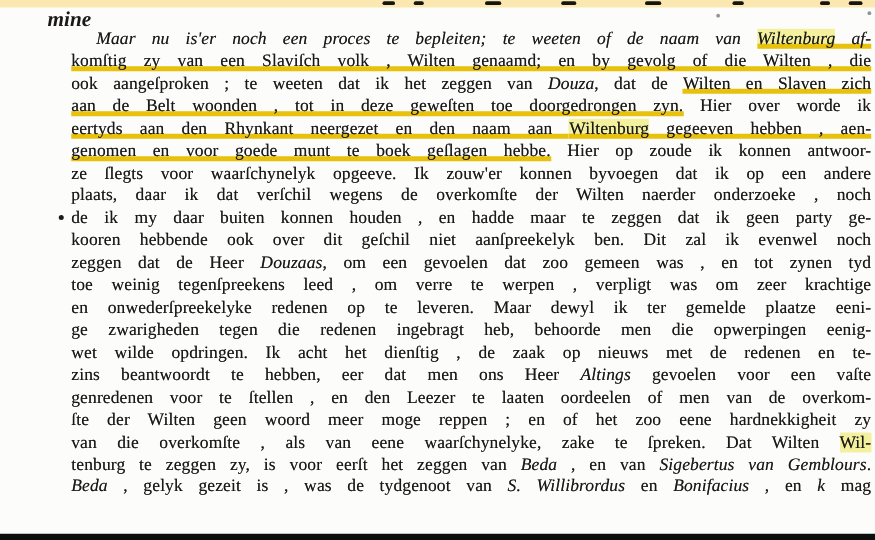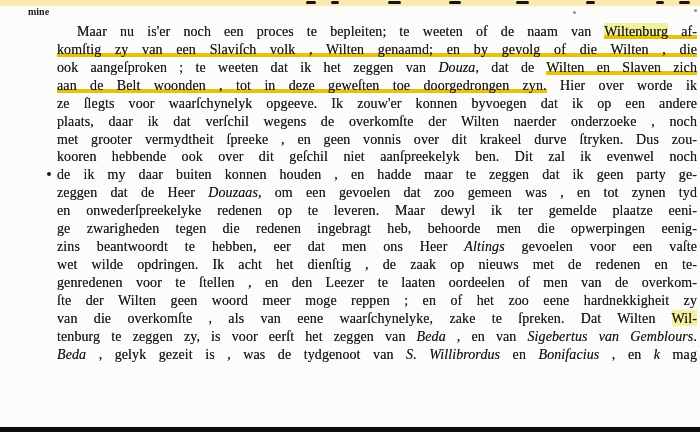--- a/index.html
+++ b/index.html
@@ -22,41 +22,41 @@
   .edge-speck{
     position:absolute;width:3px;height:3px;border-radius:50%;
     background:rgba(60,58,52,.55);
   }
   
   .bottom-bar{
     position:absolute;left:0;bottom:0;width:700px;height:5px;
     background:var(--bar,#0d0d0d);
   }
   .catchword{
-    position:absolute;left:28px;top:6px;
-    font-weight:bold;font-size:10px;
+    position:absolute;left:38px;top:6px;
+    font-style:italic;font-weight:bold;font-size:17px;
     color:var(--ink,#1a1917);
   }
   .marginal-mark{
     position:absolute;left:47px;top:172px;
     width:4px;height:4px;border-radius:50%;
     background:var(--ink,#1a1917);
   }
   .textblock{
     position:absolute;left:57px;top:23px;width:640px;
     color:var(--ink,#1a1917);
   }
   .line{
     height:17.93px;line-height:17.93px;font-size:14px;
     text-align:justify;text-align-last:justify;
     overflow:visible;
     letter-spacing:.1px;
     text-shadow:0 0 .5px rgba(20,18,14,.65);
   }
-  .line.indent{padding-left:20px;}
+  .line.indent{padding-left:20px;font-style:italic;}
   .seg-i{font-style:italic;}
   
   .seg-hl{background-color:var(--hl,#f3f09e);box-shadow:0 -1px 0 var(--hl,#f3f09e);}
   
   .seg-ul{
     background-image:linear-gradient(var(--marker,#e8c10d),var(--marker,#e8c10d));
     background-size:100% 4px;background-position:0 101%;background-repeat:no-repeat;
   }
   .seg-hl.seg-ul{background-color:var(--hl,#f3f09e);}
 </style>
@@ -74,30 +74,32 @@
       <span class="edge-dash" style="left: 656px; width: 8px;"></span>
       <span class="edge-dash" style="left: 679px; width: 11px;"></span>
     </div>
   <div class="catchword">mine</div>
   <div class="marginal-mark"></div>
   <div class="textblock" id="textblock">
       <div class="line indent"><span>Maar nu is'er noch een proces te bepleiten; te weeten of de naam van </span><span class="seg-hl seg-ul">Wiltenburg</span><span class="seg-ul"> af-</span></div>
       <div class="line"><span class="seg-ul">komſtig zy van een Slaviſch volk , Wilten genaamd; en by gevolg of die Wilten , die</span></div>
       <div class="line"><span>ook aangeſproken ; te weeten dat ik het zeggen van </span><span class="seg-i">Douza</span><span>, dat de </span><span class="seg-ul">Wilten en Slaven zich</span></div>
       <div class="line"><span class="seg-ul">aan de Belt woonden , tot in deze geweſten toe doorgedrongen zyn.</span><span> Hier over worde ik</span></div>
+      <div class="line"><span class="seg-ul">eertyds aan den Rhynkant neergezet en den naam aan </span><span class="seg-hl seg-ul">Wiltenburg</span><span class="seg-ul"> gegeeven hebben , aen-</span></div>
+      <div class="line"><span class="seg-ul">genomen en voor goede munt te boek geſlagen hebbe.</span><span> Hier op zoude ik konnen antwoor-</span></div>
       <div class="line"><span>ze ſlegts voor waarſchynelyk opgeeve. Ik zouw'er konnen byvoegen dat ik op een andere</span></div>
       <div class="line"><span>plaats, daar ik dat verſchil wegens de overkomſte der Wilten naerder onderzoeke , noch</span></div>
-      <div class="line"><span>met grooter vermydtheit ſpreeke , en geen vonnis over dit krakeel durve ſtryken. Dus zou-</span></div>
+      <div class="line"><span>de ik my daar buiten konnen houden , en hadde maar te zeggen dat ik geen party ge-</span></div>
       <div class="line"><span>kooren hebbende ook over dit geſchil niet aanſpreekelyk ben. Dit zal ik evenwel noch</span></div>
-      <div class="line"><span>de ik my daar buiten konnen houden , en hadde maar te zeggen dat ik geen party ge-</span></div>
       <div class="line"><span>zeggen dat de Heer </span><span class="seg-i">Douzaas</span><span>, om een gevoelen dat zoo gemeen was , en tot zynen tyd</span></div>
+      <div class="line"><span>toe weinig tegenſpreekens leed , om verre te werpen , verpligt was om zeer krachtige</span></div>
       <div class="line"><span>en onwederſpreekelyke redenen op te leveren. Maar dewyl ik ter gemelde plaatze eeni-</span></div>
       <div class="line"><span>ge zwarigheden tegen die redenen ingebragt heb, behoorde men die opwerpingen eenig-</span></div>
+      <div class="line"><span>wet wilde opdringen. Ik acht het dienſtig , de zaak op nieuws met de redenen en te-</span></div>
       <div class="line"><span>zins beantwoordt te hebben, eer dat men ons Heer </span><span class="seg-i">Altings</span><span> gevoelen voor een vaſte</span></div>
-      <div class="line"><span>wet wilde opdringen. Ik acht het dienſtig , de zaak op nieuws met de redenen en te-</span></div>
       <div class="line"><span>genredenen voor te ſtellen , en den Leezer te laaten oordeelen of men van de overkom-</span></div>
       <div class="line"><span>ſte der Wilten geen woord meer moge reppen ; en of het zoo eene hardnekkigheit zy</span></div>
       <div class="line"><span>van die overkomſte , als van eene waarſchynelyke, zake te ſpreken. Dat Wilten </span><span class="seg-hl">Wil-</span></div>
       <div class="line"><span>tenburg te zeggen zy, is voor eerſt het zeggen van </span><span class="seg-i">Beda</span><span> , en van </span><span class="seg-i">Sigebertus van Gemblours</span><span>.</span></div>
       <div class="line"><span class="seg-i">Beda</span><span> , gelyk gezeit is , was de tydgenoot van </span><span class="seg-i">S. Willibrordus</span><span> en </span><span class="seg-i">Bonifacius</span><span> , en </span><span class="seg-i">k</span><span> mag</span></div>
     </div>
   <div class="bottom-bar"></div>
 <span class="edge-speck" style="left: 573px; top: 11px;"></span>
     <span class="edge-speck" style="left: 694px; top: 9px;"></span>
   </div>

